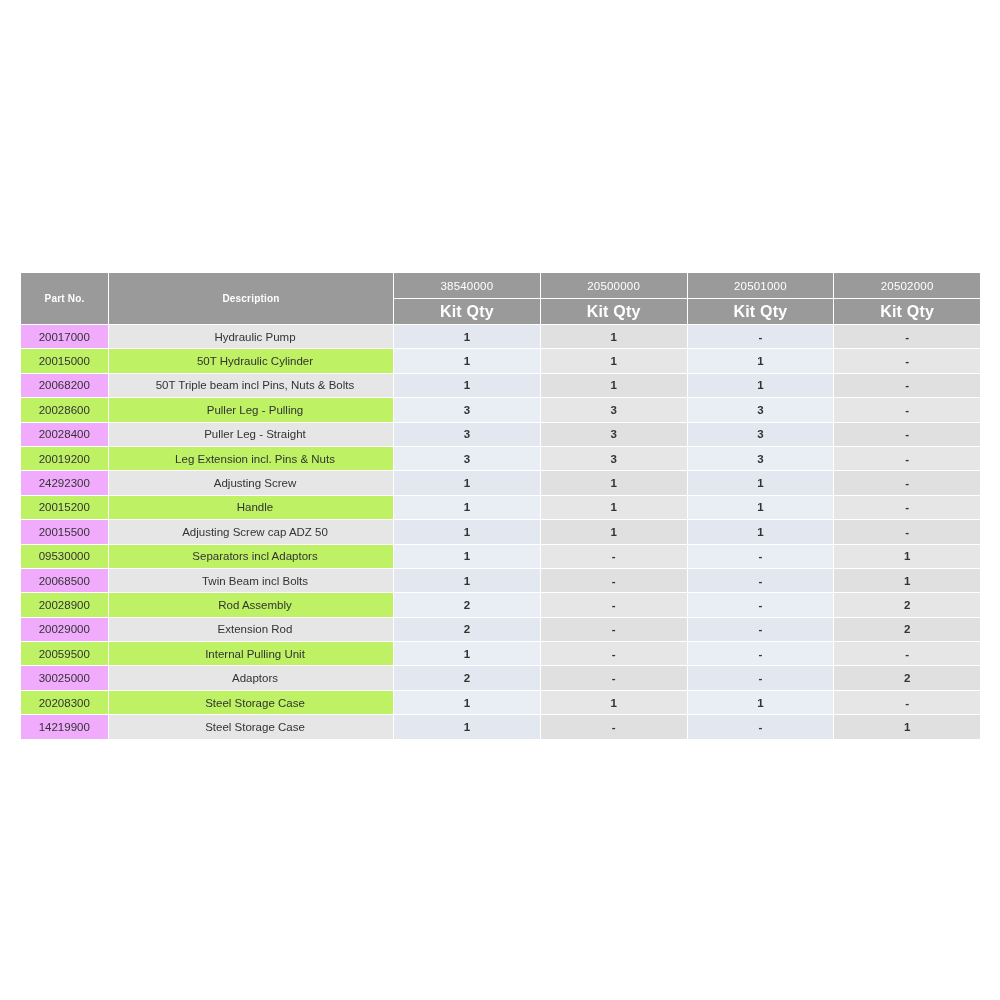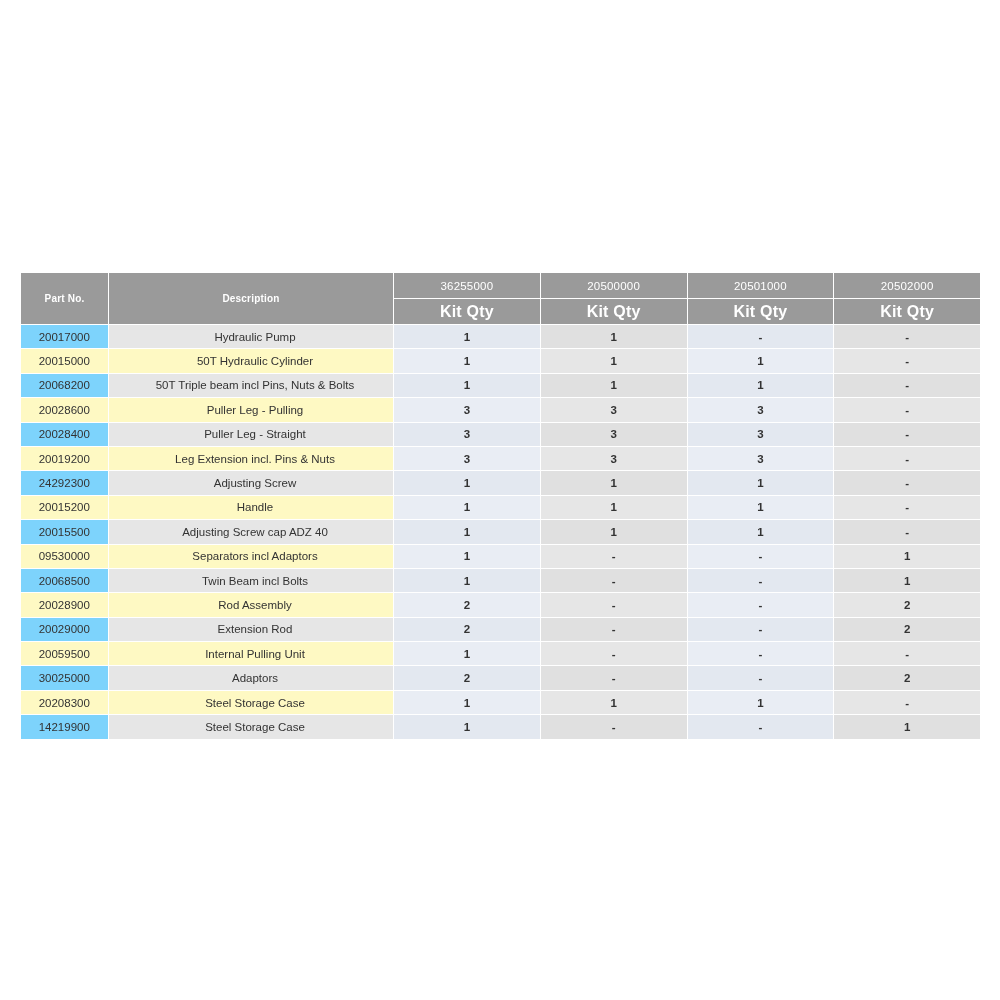--- a/index.html
+++ b/index.html
@@ -59,41 +59,41 @@
     padding: 0 0 0 8px;
     font-size: 11.5px;
     color: #222222;
     border-bottom: 1px solid #ffffff;
     border-right: 1px solid #ffffff;
     vertical-align: middle;
     white-space: nowrap;
     overflow: hidden;
   }
   tbody td.part {
-    background: #7dd3fc;
+    background: #f0abfc;
     text-align: center;
     padding-left: 0;
     color: #333333;
   }
   tbody td.desc {
     background: #e6e6e6;
     text-align: center;
     color: #333333;
   }
   tbody td.qty {
     text-align: center;
     padding-left: 0;
     font-weight: bold;
     font-size: 11.5px;
     color: #333333;
   }
   tbody td.qty.shade-a { background: #e3e8f0; }
   tbody td.qty.shade-b { background: #e0e0e0; }
   tbody tr.alt td.part,
-  tbody tr.alt td.desc { background: #fef9c3; }
+  tbody tr.alt td.desc { background: #bef264; }
   tbody tr.alt td.qty.shade-a { background: #e9edf4; }
   tbody tr.alt td.qty.shade-b { background: #e6e6e6; }
 </style>
 </head>
 <body>
 
 <div id="page">
   <div id="table-wrap">
     <table class="parts-table">
       <colgroup>
@@ -101,21 +101,21 @@
         <col class="c-desc">
         <col class="c-kit">
         <col class="c-kit">
         <col class="c-kit">
         <col class="c-kit">
       </colgroup>
       <thead>
         <tr>
           <th class="rowspan-head" rowspan="2">Part No.</th>
           <th class="rowspan-head" rowspan="2">Description</th>
-          <th class="kit-code">36255000</th>
+          <th class="kit-code">38540000</th>
           <th class="kit-code">20500000</th>
           <th class="kit-code">20501000</th>
           <th class="kit-code">20502000</th>
         </tr>
         <tr>
           <th class="kit-qty">Kit Qty</th>
           <th class="kit-qty">Kit Qty</th>
           <th class="kit-qty">Kit Qty</th>
           <th class="kit-qty">Kit Qty</th>
         </tr>
@@ -180,21 +180,21 @@
           <tr class="alt">
             <td class="part">20015200</td>
             <td class="desc">Handle</td>
             <td class="qty shade-a">1</td>
             <td class="qty shade-b">1</td>
             <td class="qty shade-a">1</td>
             <td class="qty shade-b">-</td>
           </tr>
           <tr>
             <td class="part">20015500</td>
-            <td class="desc">Adjusting Screw cap ADZ 40</td>
+            <td class="desc">Adjusting Screw cap ADZ 50</td>
             <td class="qty shade-a">1</td>
             <td class="qty shade-b">1</td>
             <td class="qty shade-a">1</td>
             <td class="qty shade-b">-</td>
           </tr>
           <tr class="alt">
             <td class="part">09530000</td>
             <td class="desc">Separators incl Adaptors</td>
             <td class="qty shade-a">1</td>
             <td class="qty shade-b">-</td>

